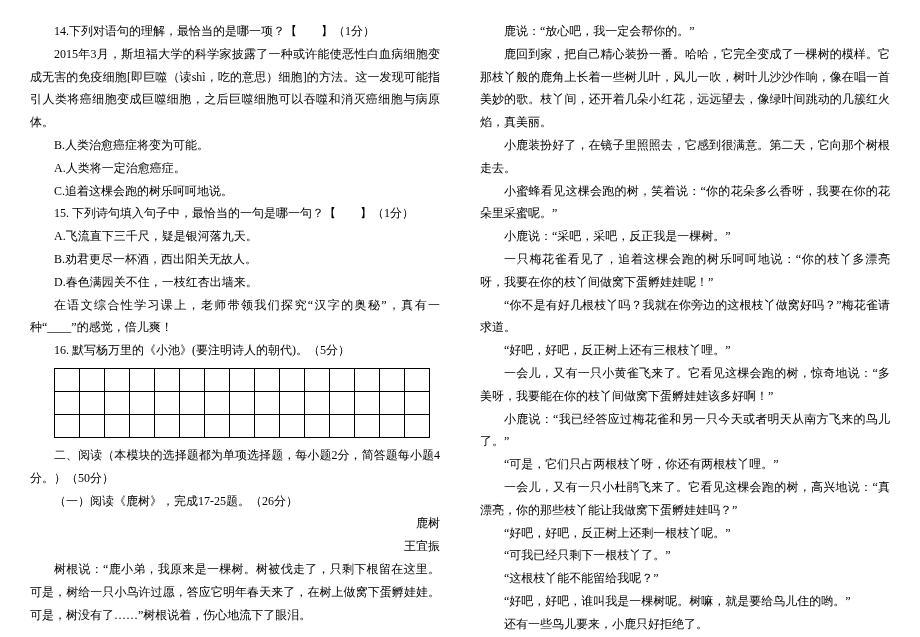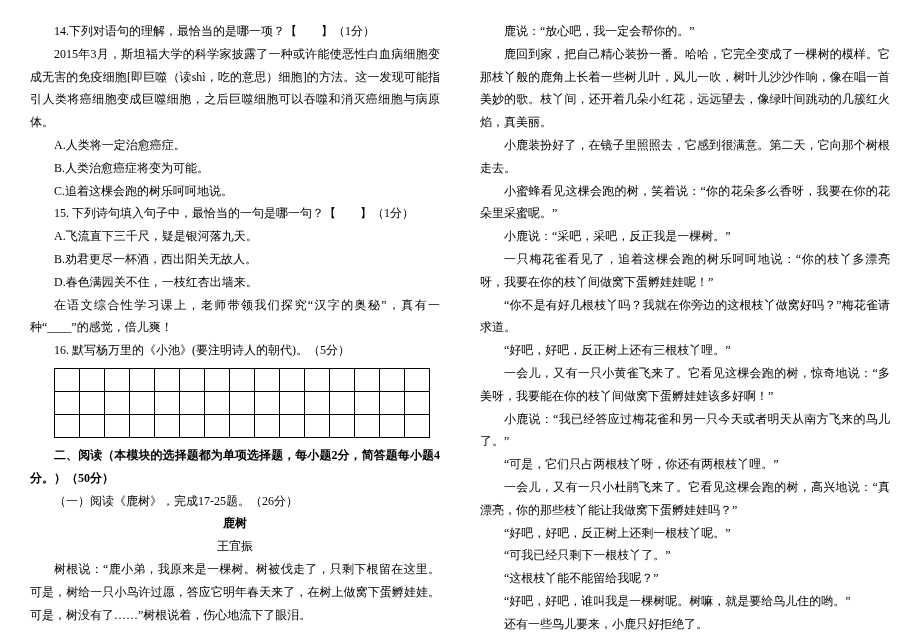--- a/index.html
+++ b/index.html
@@ -20,45 +20,45 @@
   .col {
     flex: 1;
     min-width: 0;
   }
   p {
     margin: 0;
     text-indent: 2em;
     text-align: justify;
   }
   .center {
-    text-align: center;
+    text-align: right;
     text-indent: 0;
   }
   .bold {
-    font-weight: bold;
+    font-weight: normal;
   }
   table.grid {
     border-collapse: collapse;
     margin: 6px 0 6px 2em;
   }
   table.grid td {
     border: 1px solid #000;
     width: 22px;
     height: 20px;
   }
 </style>
 </head>
 <body>
 
 <div class="columns">
   <div class="col">
     <p>14.下列对语句的理解，最恰当的是哪一项？【　　】（1分）</p>
     <p>2015年3月，斯坦福大学的科学家披露了一种或许能使恶性白血病细胞变成无害的免疫细胞[即巨噬（读shì，吃的意思）细胞]的方法。这一发现可能指引人类将癌细胞变成巨噬细胞，之后巨噬细胞可以吞噬和消灭癌细胞与病原体。</p>
+    <p>B.人类治愈癌症将变为可能。</p>
     <p>A.人类将一定治愈癌症。</p>
-    <p>B.人类治愈癌症将变为可能。</p>
     <p>C.追着这棵会跑的树乐呵呵地说。</p>
     <p>15. 下列诗句填入句子中，最恰当的一句是哪一句？【　　】（1分）</p>
     <p>A.飞流直下三千尺，疑是银河落九天。</p>
     <p>B.劝君更尽一杯酒，西出阳关无故人。</p>
     <p>D.春色满园关不住，一枝红杏出墙来。</p>
     <p>在语文综合性学习课上，老师带领我们探究“汉字的奥秘”，真有一种“____”的感觉，倍儿爽！</p>
     <p>16. 默写杨万里的《小池》(要注明诗人的朝代)。（5分）</p>
     <table class="grid">
       <tbody>
           <tr>

